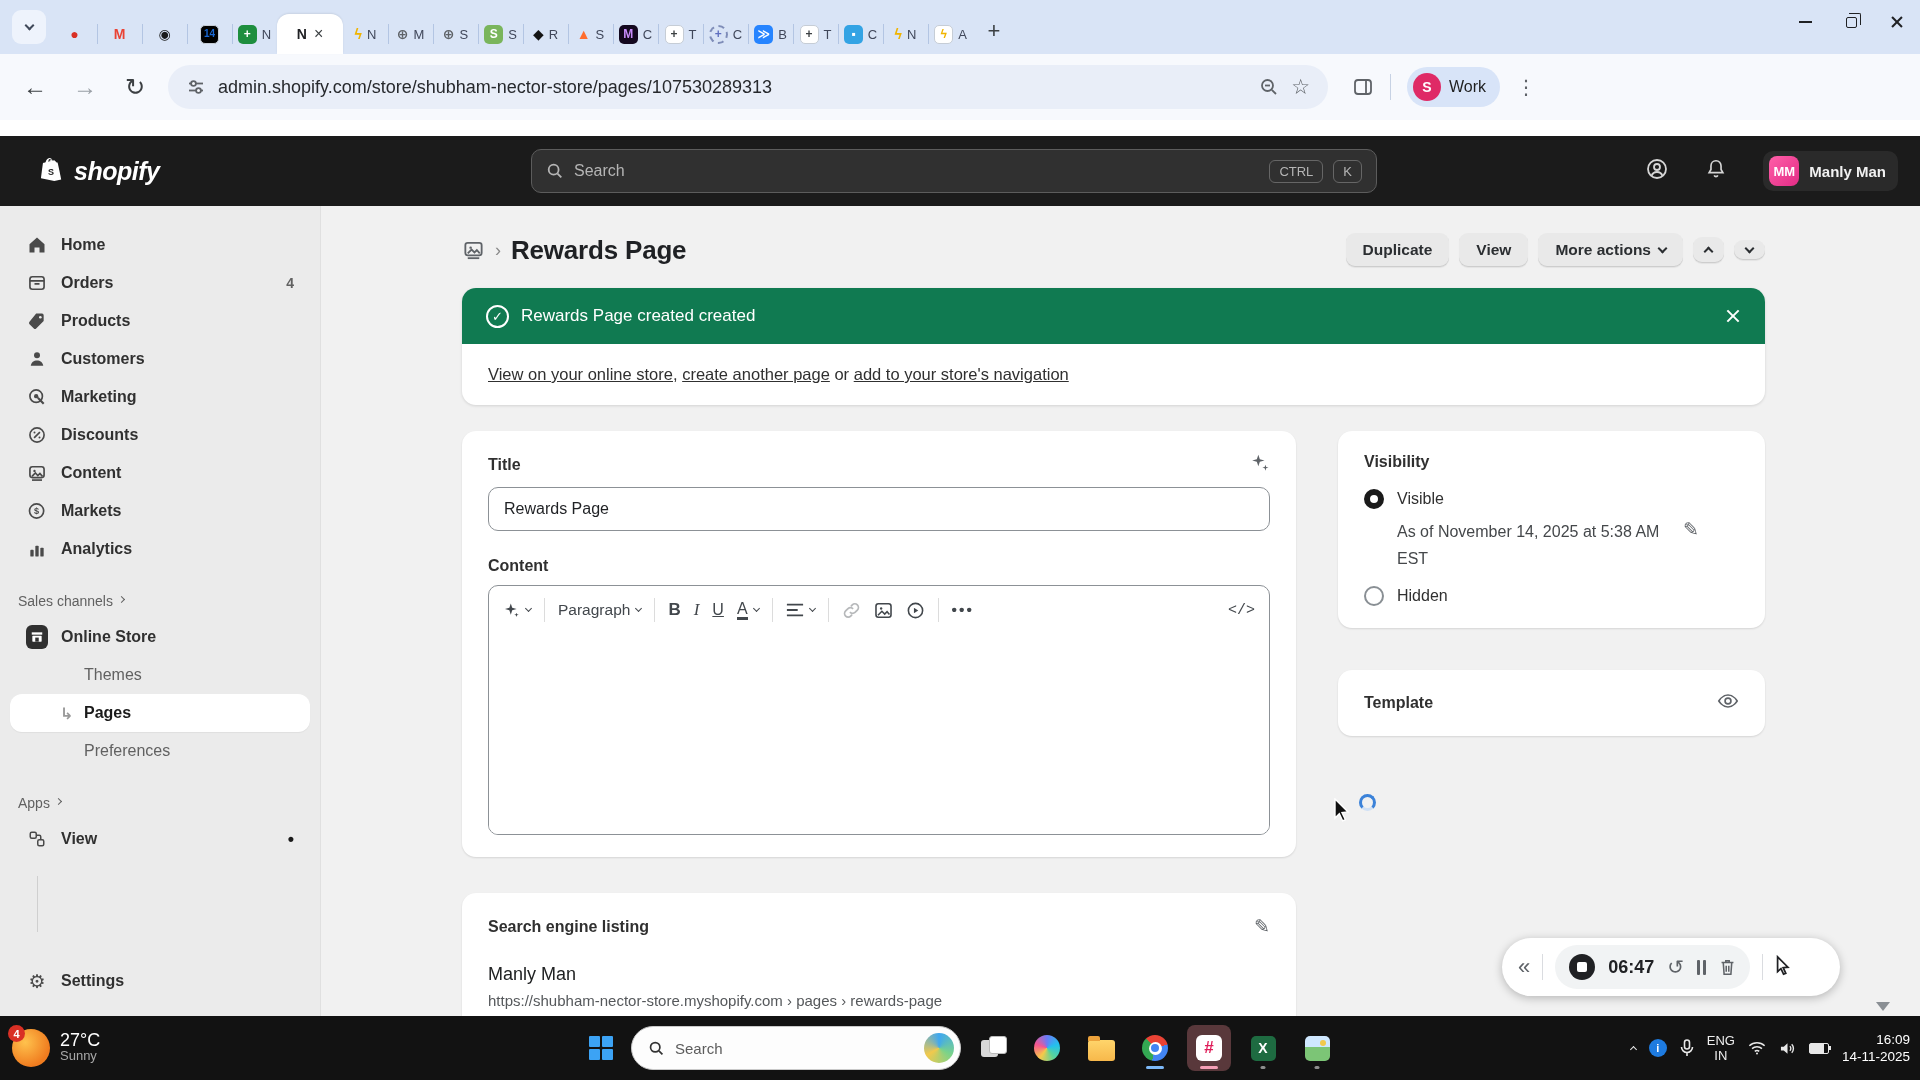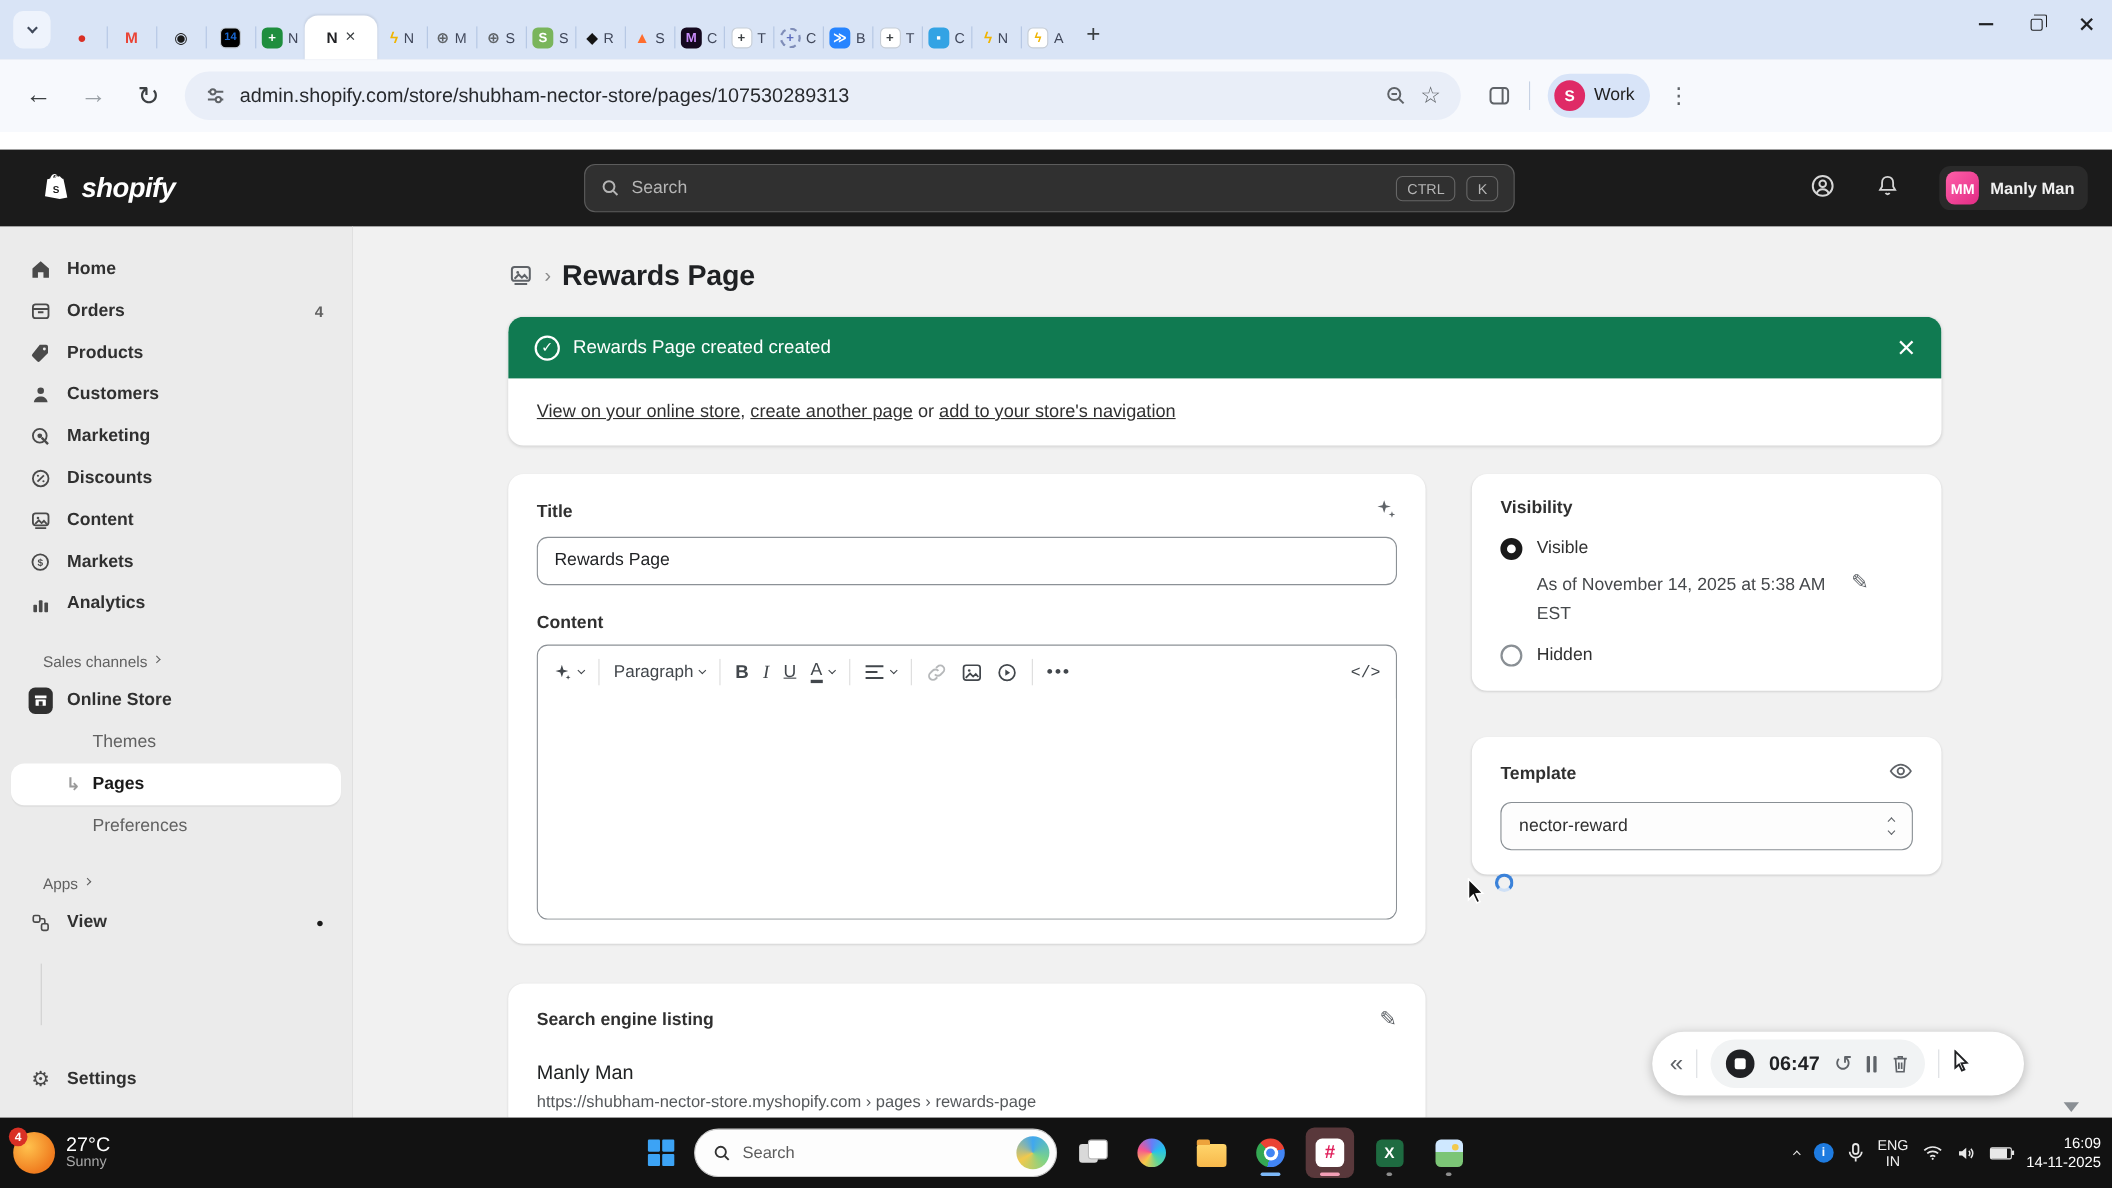--- a/index.html
+++ b/index.html
@@ -58,21 +58,21 @@
   .mm-avatar{width:30px;height:30px;border-radius:8px;background:linear-gradient(135deg,#ff5fa8,#e22c86);color:#fff;font-weight:700;font-size:13px;display:flex;align-items:center;justify-content:center}
   .store-name{color:#f1f1f1;font-size:15px;font-weight:600}
 
   
   .app-body{display:flex;height:810px}
   .sidebar{width:321px;background:#ebebeb;border-right:1px solid #e0e0e0;position:relative;padding-top:20px;flex:none}
   .nav-item{height:38px;display:flex;align-items:center;gap:13px;padding:0 26px;font-size:16px;font-weight:550;color:#303030}
   .nav-item .spacer{flex:1}
   .nav-badge{font-size:14px;color:#616161}
   .nav-ic{width:22px;display:flex;justify-content:center;color:#4a4a4a}
-  .section-label{height:34px;display:flex;align-items:center;gap:6px;padding:0 39px;margin-top:16px;font-size:14px;color:#616161}
+  .section-label{height:34px;display:flex;align-items:center;gap:6px;padding:0 18px;margin-top:16px;font-size:14px;color:#616161}
   .store-ic{width:24px;height:24px;border-radius:6px;background:#303030;display:flex;align-items:center;justify-content:center}
   .sub-item{height:38px;display:flex;align-items:center;padding-left:84px;font-size:16px;color:#616161;position:relative}
   .sub-item.selected{background:#fff;border-radius:12px;margin:0 10px;padding-left:74px;color:#1a1a1a;font-weight:700;box-shadow:0 1px 1px rgba(0,0,0,.05)}
   .sub-arrow{position:absolute;left:50px;color:#9a9a9a;font-size:16px}
   .connector{position:absolute;left:37px;top:670px;width:1px;height:56px;background:#cfcfcf}
   .flow-dot{flex:1;text-align:right;color:#1a1a1a;font-size:18px}
   .settings-row{position:absolute;bottom:16px;left:0;right:0}
 
   
   .main{flex:1;position:relative;overflow:hidden;background:#f1f1f1}
@@ -519,20 +519,38 @@
         <span class="crumb-ic">
             <svg width="23" height="23" viewBox="0 0 24 24" fill="none" stroke="#5f6368" stroke-width="1.9">
               <rect x="3.5" y="4" width="17" height="13" rx="2.5"></rect>
               <circle cx="9" cy="9" r="1.3" fill="#5f6368" stroke="none"></circle>
               <path d="m6 15 4-4 3 3 2.5-2.5 3 3.5"></path>
               <line x1="6" y1="20" x2="18" y2="20"></line>
             </svg>
           </span>
         <span class="crumb-sep">›</span>
         <h1 class="page-title">Rewards Page</h1>
+        <div class="head-actions">
+          <button class="btn">
+              <span>Duplicate</span>
+            </button>
+          <button class="btn">
+              <span>View</span>
+            </button>
+          <button class="btn">
+              <span>More actions</span>
+              <span class="chev"></span>
+            </button>
+          <button class="btn sq">
+              <span class="chev up"></span>
+            </button>
+          <button class="btn sq">
+              <span class="chev"></span>
+            </button>
+        </div>
       </div>
 
       <div class="banner">
         <div class="banner-top">
           <span class="check-circle">✓</span>
           <span class="banner-msg">Rewards Page created created</span>
           <span class="banner-x"></span>
         </div>
         <div class="banner-body">
           <a>View on your online store</a><span>, </span><a>create another page</a><span> or </span><a>add to your store's navigation</a>
@@ -640,27 +658,20 @@
           </section>
 
           <section class="card tmpl-card">
             <div class="label-row">
               <span class="field-label">Template</span>
               <span><svg width="22" height="18" viewBox="0 0 24 18" fill="none" stroke="#5f6368" stroke-width="1.8">
                     <path d="M2 9s3.8-6.5 10-6.5S22 9 22 9s-3.8 6.5-10 6.5S2 9 2 9z"></path>
                     <circle cx="12" cy="9" r="3.2"></circle>
                   </svg></span>
             </div>
-            <div class="select">
-              <span>nector-reward</span>
-              <span class="updown">
-                  <span class="chev sm up" style="margin:0"></span>
-                  <span class="chev sm" style="margin:0"></span>
-                </span>
-            </div>
           </section>
         </div>
       </div>
 
       <div class="float-layer">
         <div class="spinner"></div>
         <div class="cursor">
           <svg width="22" height="24" viewBox="0 0 22 24">
               <path d="M2 1l13 13-6 .6 3.4 7-2.8 1.2-3.3-7L2 20z" fill="#111" stroke="#fff" stroke-width="1.4"></path>
             </svg>

